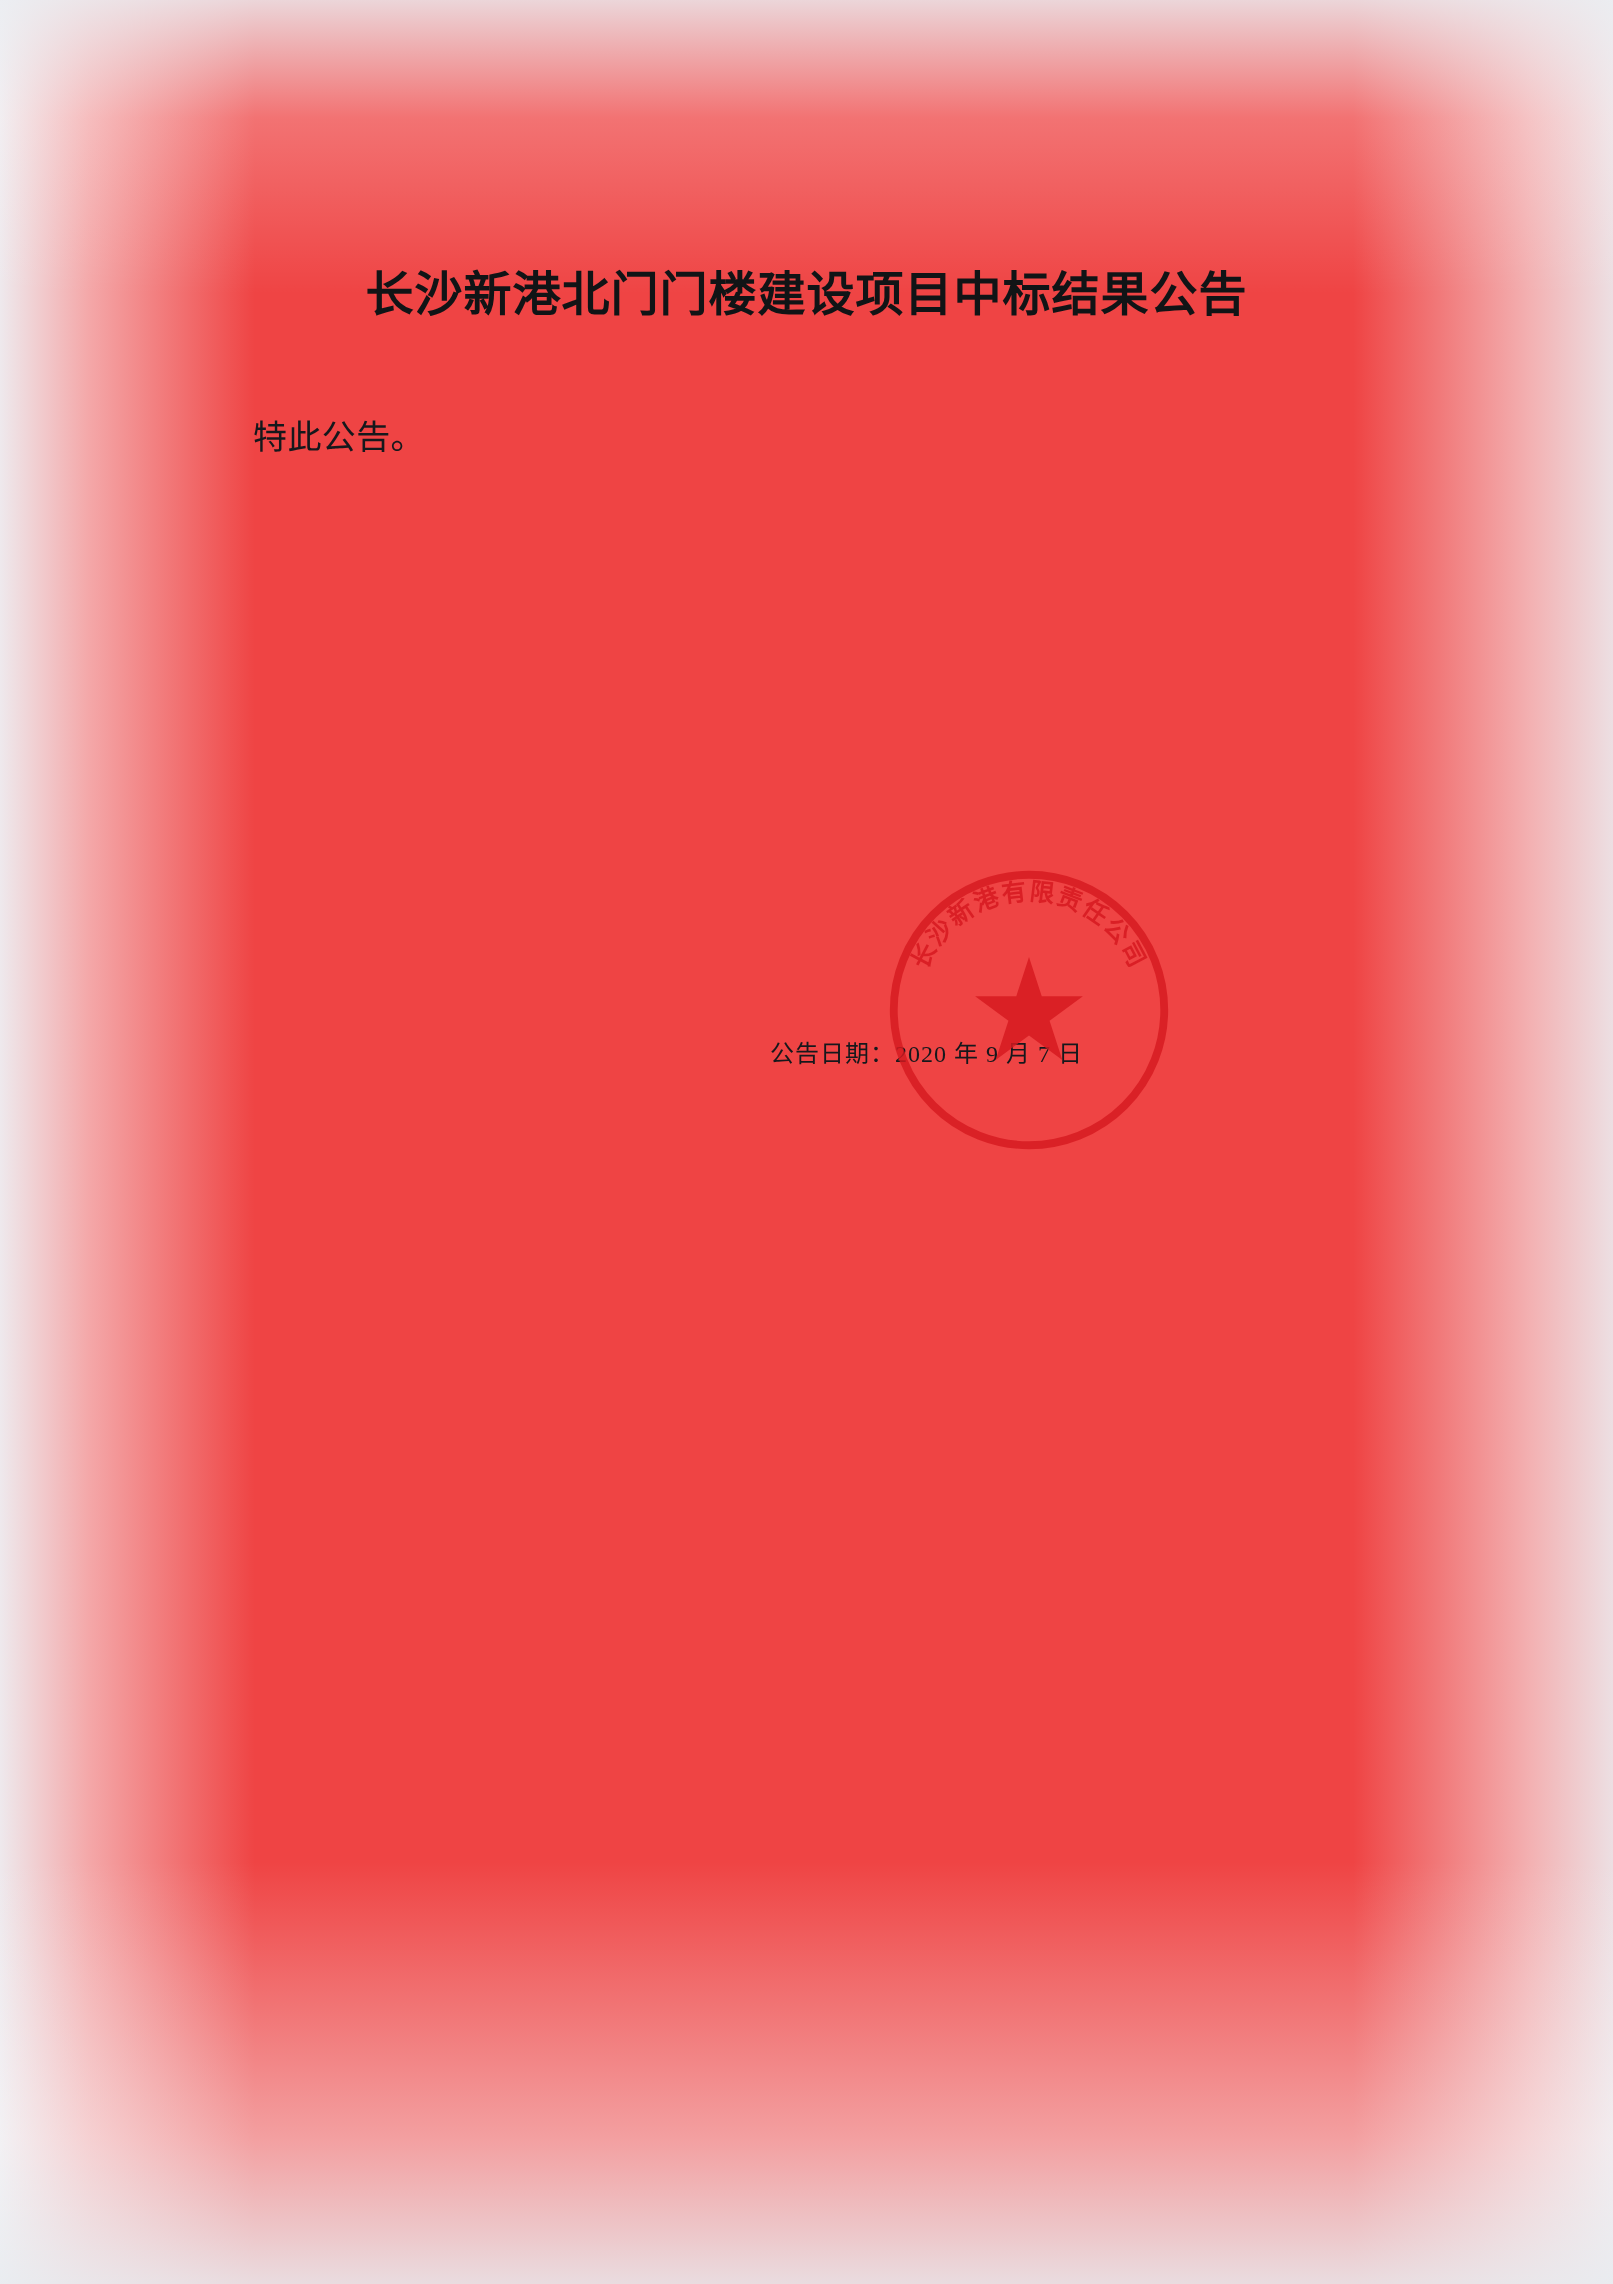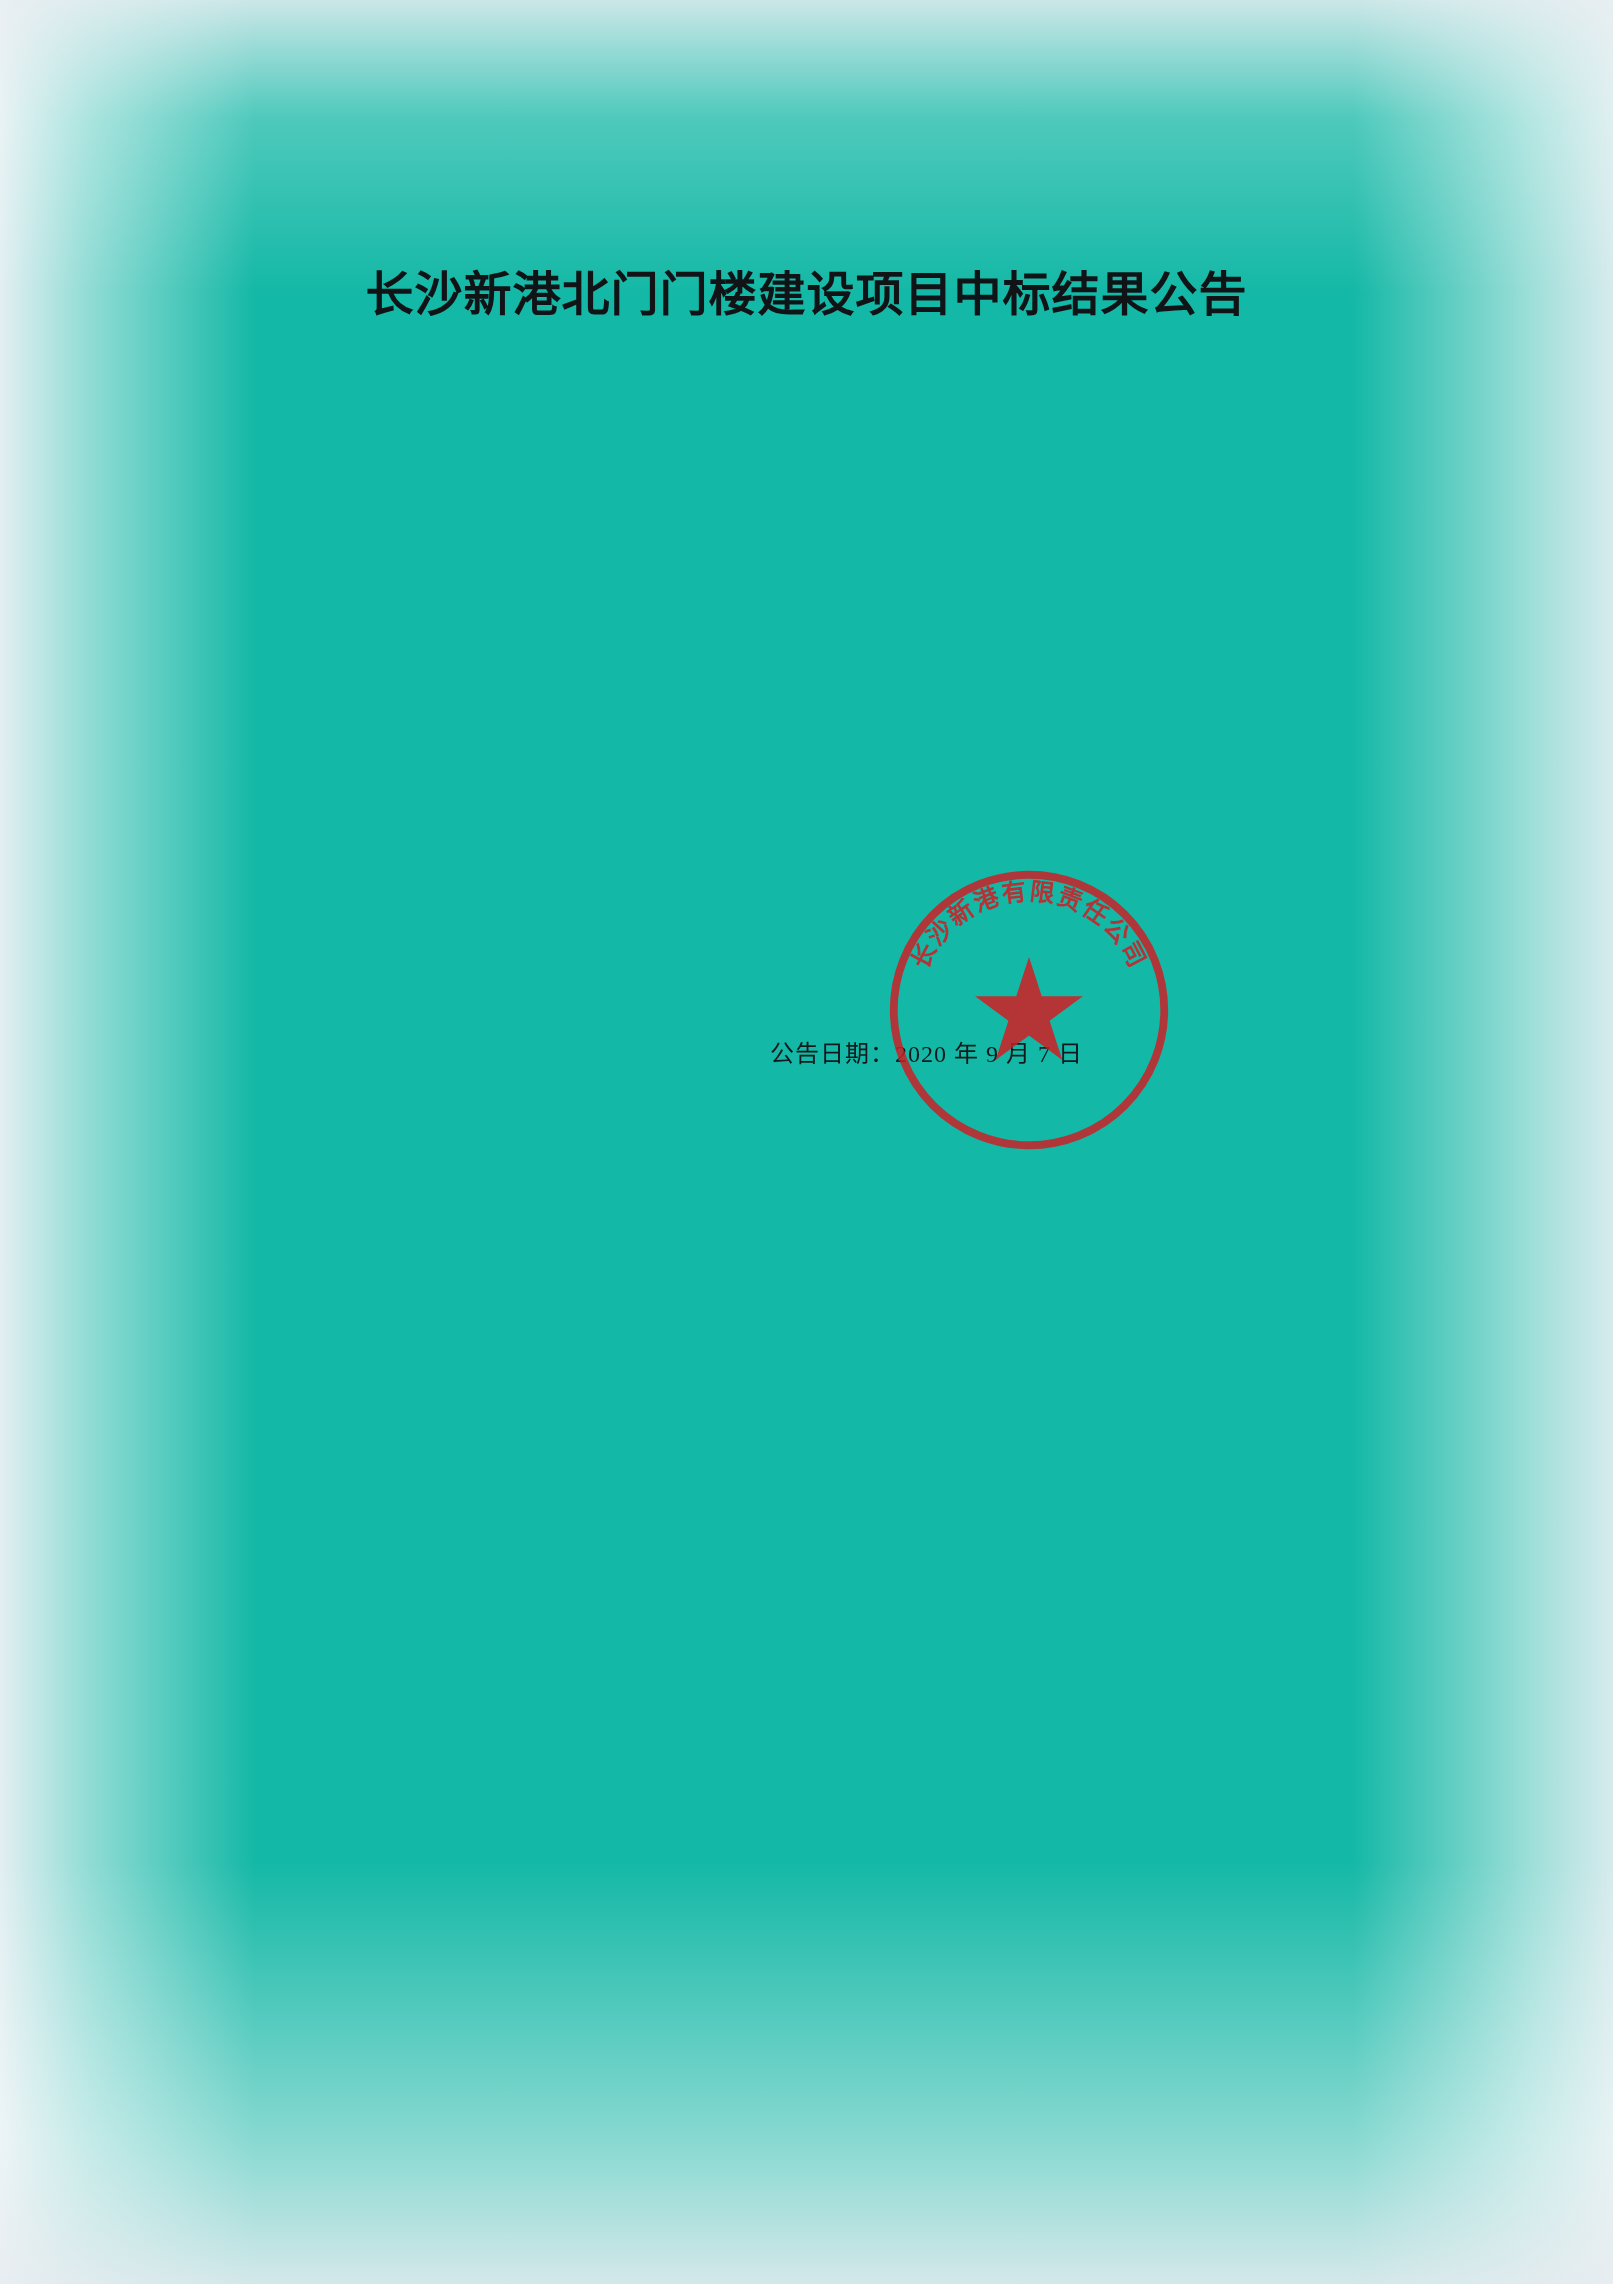--- a/index.html
+++ b/index.html
@@ -9,21 +9,21 @@
     background: #e9e9e9;
   }
   body {
     font-family: "Liberation Serif", "DejaVu Serif", serif;
   }
   .page {
     position: relative;
     width: 1613px;
     height: 2285px;
     margin: 0 auto;
-    background: #14b8a6;
+    background: #ef4444;
     overflow: hidden;
     box-sizing: border-box;
   }
   
   .scan-tint {
     position: absolute;
     inset: 0;
     pointer-events: none;
     background:
       linear-gradient(to right,
@@ -113,20 +113,21 @@
 <div class="page">
 
   <div class="scan-tint"></div>
   <div class="scan-tint2"></div>
 
   <div class="content">
 
     <h1 class="doc-title">长沙新港北门门楼建设项目中标结果公告</h1>
 
     <div class="body-text">
+      <p class="para">特此公告。</p>
     </div>
 
     <div class="sign-date">公告日期：2020 年 9 月 7 日</div>
 
     <svg class="seal" viewBox="0 0 300 300">
       <defs>
         <path id="sealArcTop" d="M 38,150 A 112,112 0 0 1 262,150"></path>
         <path id="sealArcBottom" d="M 52,150 A 98,98 0 0 0 248,150"></path>
       </defs>
       <circle cx="150" cy="150" r="138" fill="none" stroke="#d61920" stroke-width="8" opacity="0.92"></circle>

